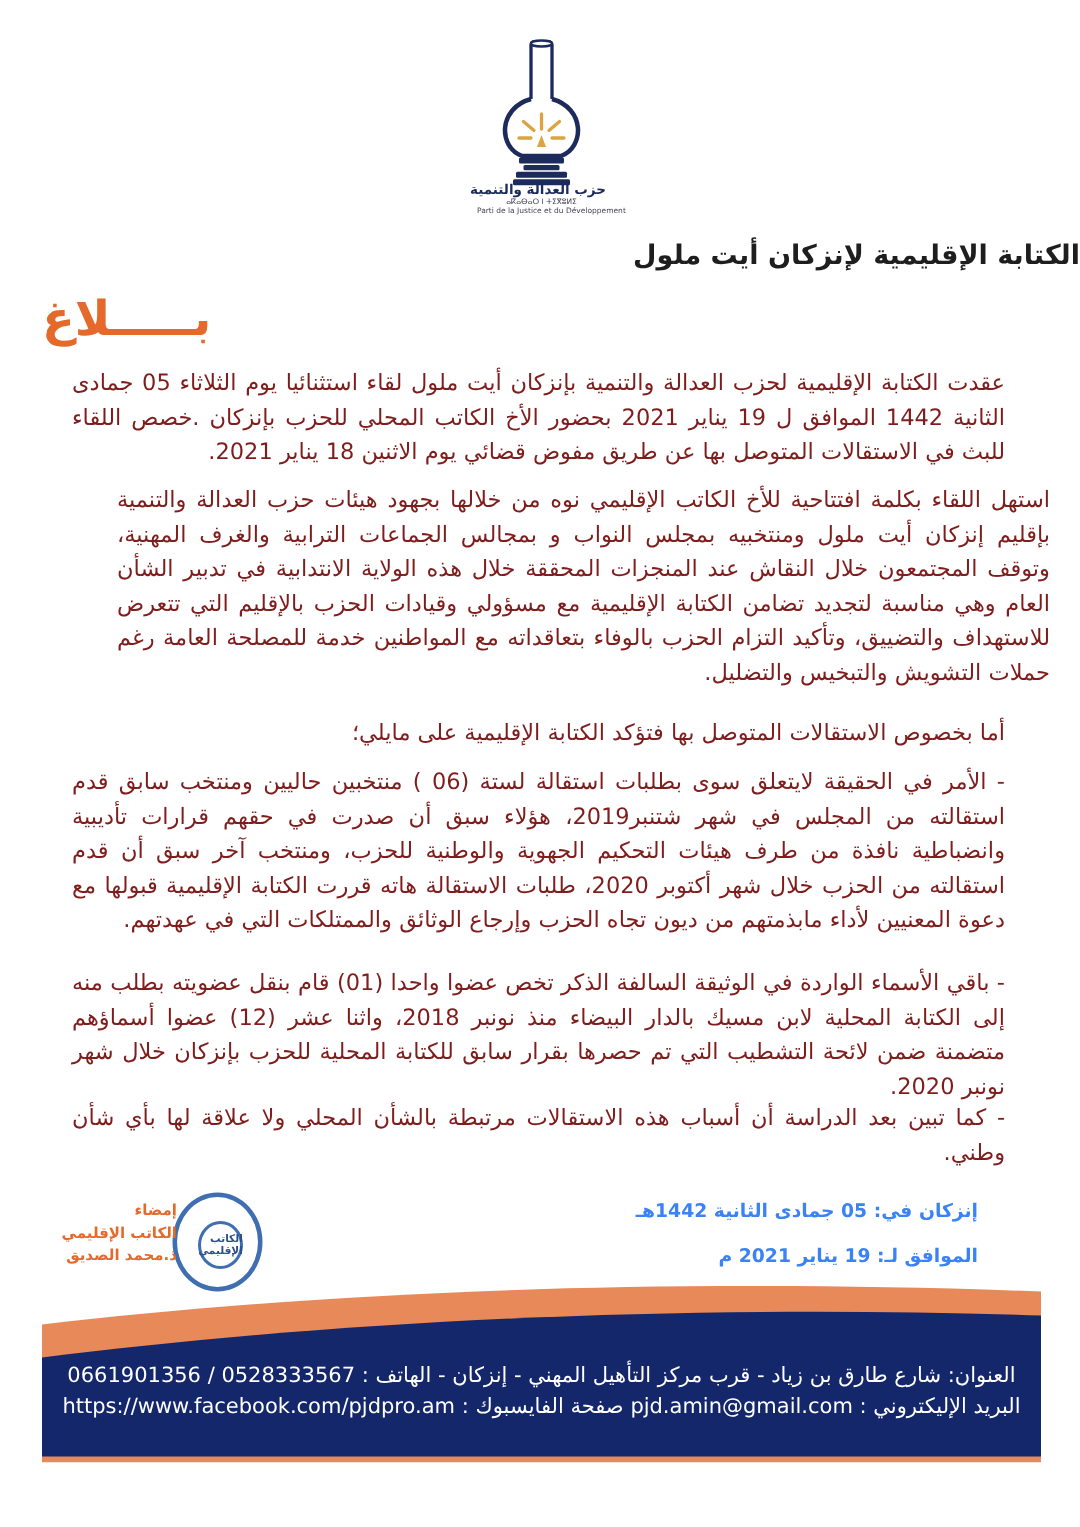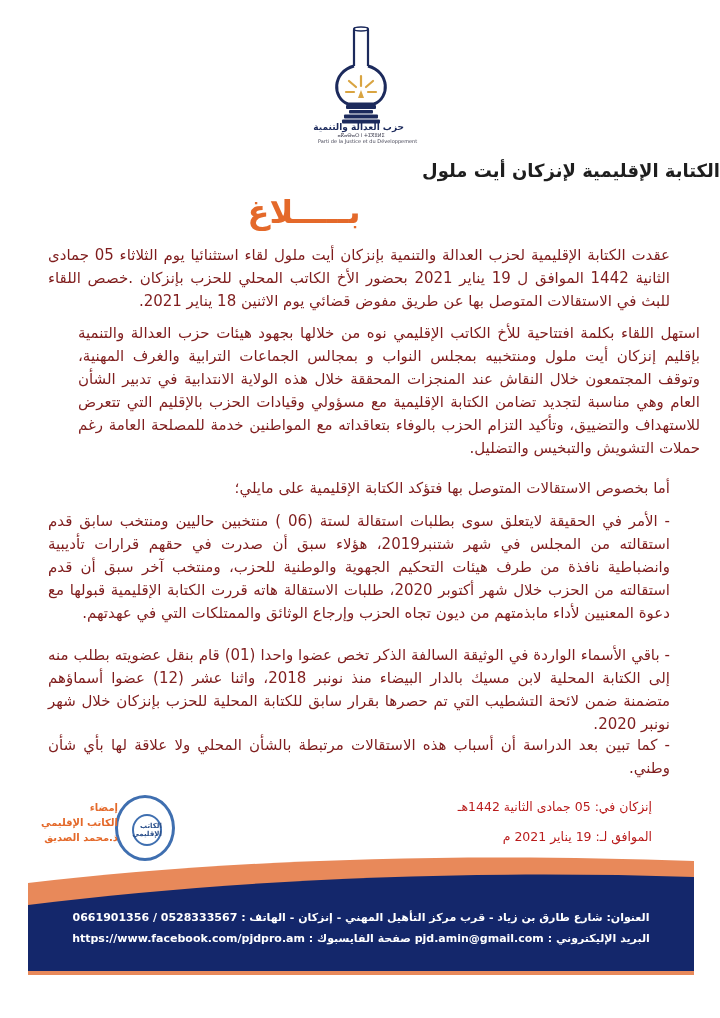--- a/index.html
+++ b/index.html
@@ -11,38 +11,38 @@
   .logo svg { width: 86px; height: 118px; display: block; }
   .logo-name { text-align: center; font-size: 9px; font-weight: bold; color: #1c2a5c; direction: rtl; margin-top: -2px; white-space: nowrap; }
   .logo-sub1 { text-align: center; font-size: 5px; color: #445; white-space: nowrap; }
   .logo-sub2 { text-align: center; font-size: 5px; color: #445; white-space: nowrap; }
 
   .office-title {
     position: absolute; top: 160px; left: 0; width: 720px; text-align: right;
     direction: rtl; font-size: 18px; font-weight: bold; color: #1e1e1e;
   }
   .announce {
-    position: absolute; top: 193px; left: 0; width: 608px; text-align: center;
-    direction: rtl; font-size: 32px; font-weight: bold; color: #e4692a; letter-spacing: 1px;
+    position: absolute; top: 193px; left: 0; width: 608px; text-align: left;
+    direction: rtl; font-size: 32px; font-weight: bold; color: #e4692a; letter-spacing: 1px; padding-left: 28px;
   }
 
   .body-text {
     position: absolute; left: 48px; width: 622px; direction: rtl; text-align: justify;
     font-size: 15px; font-weight: normal; line-height: 23px; color: #7f1d1d;
   }
   .p1 { top: 244px; }
   .p2 { top: 322px; margin-left: 30px; }
   .p3 { top: 477px; }
   .p4 { top: 510px; }
   .p5 { top: 644px; }
   .p6 { top: 734px; }
 
   .place-date {
     position: absolute; top: 792px; right: 68px; direction: rtl; text-align: right;
-    font-size: 12.5px; font-weight: normal; line-height: 30px; color: #b91c1c;
+    font-size: 12.5px; font-weight: bold; line-height: 30px; color: #3b82f6;
   }
 
   .stamp {
     position: absolute; left: 115px; top: 795px; width: 60px; height: 66px;
     border: 3px solid #3f6fb0; border-radius: 50%; box-sizing: border-box;
   }
   .stamp-inner {
     position: absolute; left: 14px; top: 16px; width: 26px; height: 28px;
     border: 2px solid #3f6fb0; border-radius: 50%;
     display: flex; align-items: center; justify-content: center;
@@ -50,21 +50,21 @@
   }
 
   .signature {
     position: absolute; left: 38px; top: 800px; width: 80px; text-align: right; direction: rtl;
     color: #e4692a; font-weight: bold; font-size: 10px; line-height: 15px;
   }
 
   .footer-svg { position: absolute; left: 0; top: 855px; width: 720px; height: 120px; }
   .footer-text {
     position: absolute; left: 28px; top: 907px; width: 666px; direction: rtl; text-align: center;
-    color: #ffffff; font-weight: bold; font-size: 11px; line-height: 21px; font-family: "DejaVu Sans", sans-serif;
+    color: #ffffff; font-weight: normal; font-size: 14px; line-height: 21px; font-family: "DejaVu Sans", sans-serif;
     white-space: nowrap;
   }
   .ltr { direction: ltr; unicode-bidi: embed; }
 </style>
 </head>
 <body>
 
 <div class="logo">
   <svg viewBox="0 0 86 118">
 

